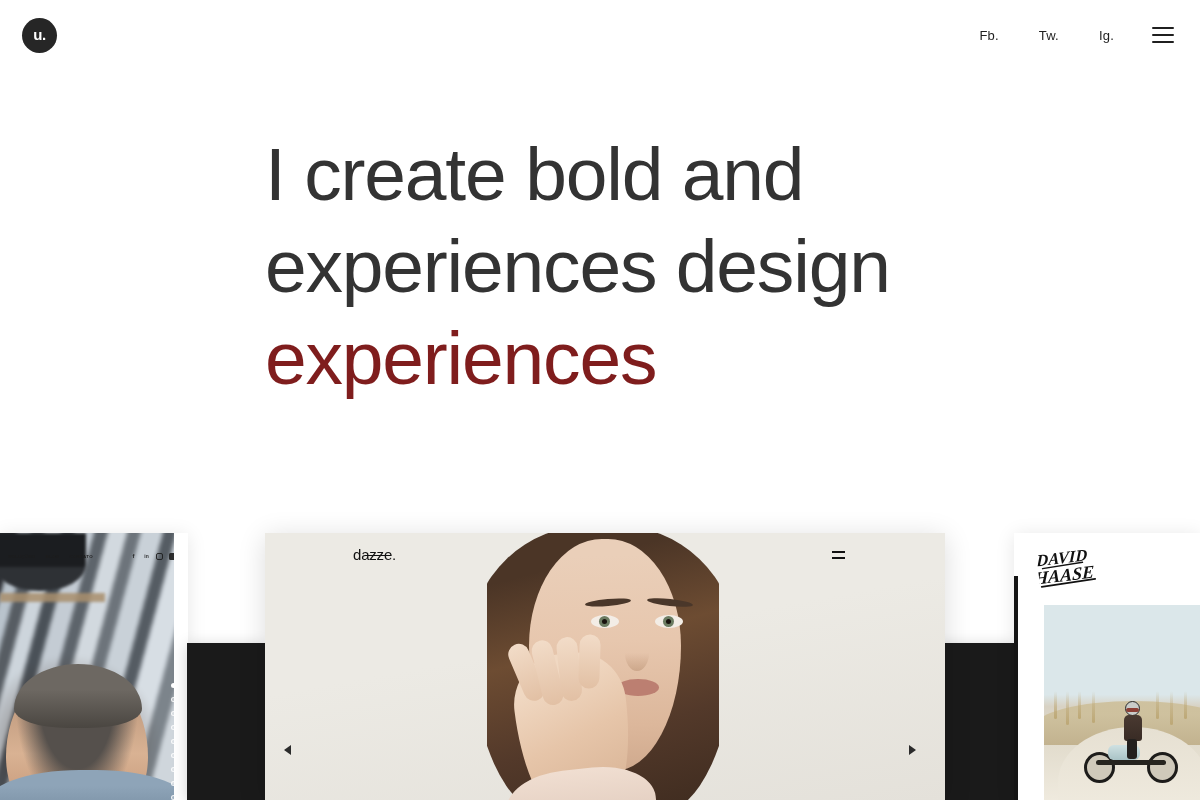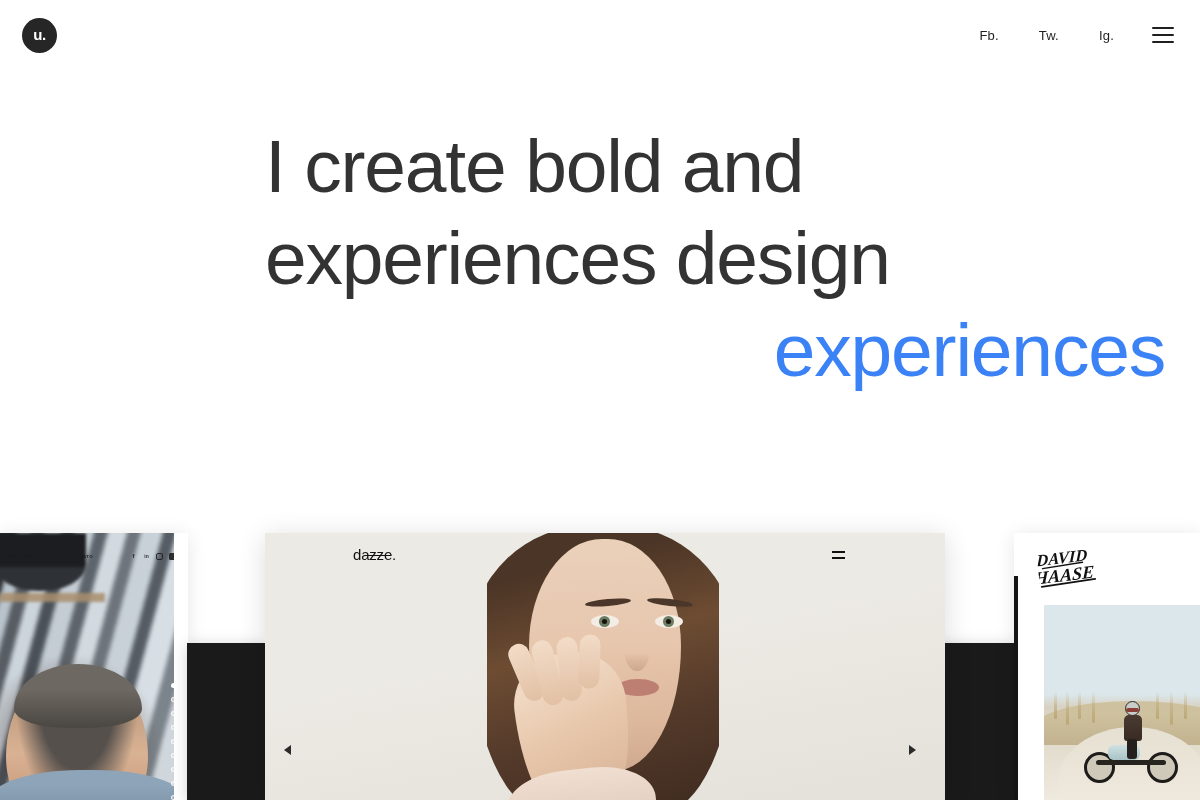--- a/index.html
+++ b/index.html
@@ -30,26 +30,26 @@
     text-decoration:none; padding:0 20px; font-weight:400;
   }
   .burger{
     width:22px; height:16px; margin-left:18px;
     display:flex; flex-direction:column; justify-content:space-between;
     cursor:pointer;
   }
   .burger span{ display:block; height:1.6px; width:100%; background:#1f1f1f; border-radius:1px; }
 
   
-  .hero{ position:absolute; left:265px; top:120px; width:900px; }
+  .hero{ position:absolute; left:265px; top:128px; width:900px; }
   .hero-line{
     font-size:75px; line-height:92px; color:#333333;
     font-weight:400; letter-spacing:-1.2px; white-space:nowrap;
   }
-  .hero-line.accent{ color:#3b82f6;text-align:right; }
+  .hero-line.accent{ color:#7f1d1d; }
 
   
   .showcase{ position:absolute; left:0; top:490px; width:1016px; height:310px; }
 
   
   .card-left{
     position:absolute; left:0; top:43px; width:188px; height:267px;
     overflow:hidden; background:#fff;
     box-shadow:0 2px 18px rgba(0,0,0,.10);
   }

